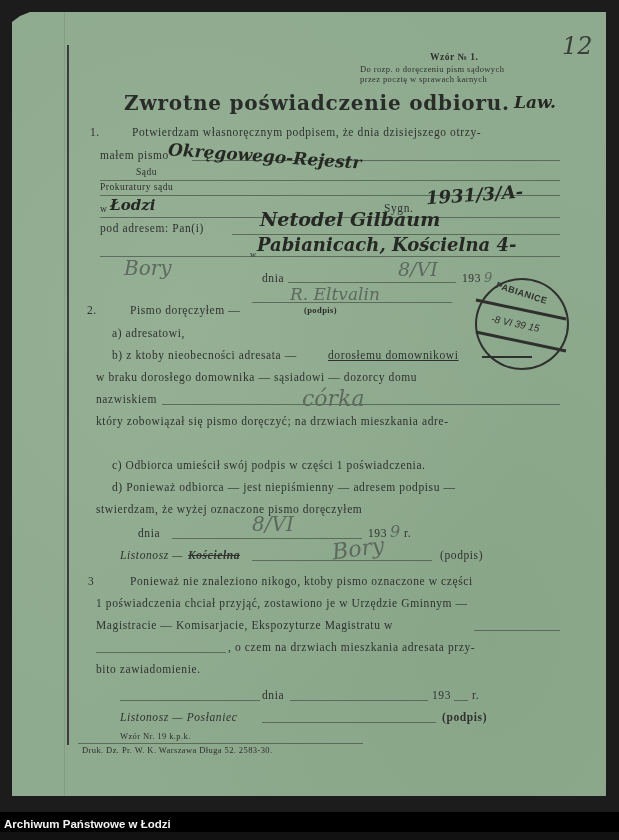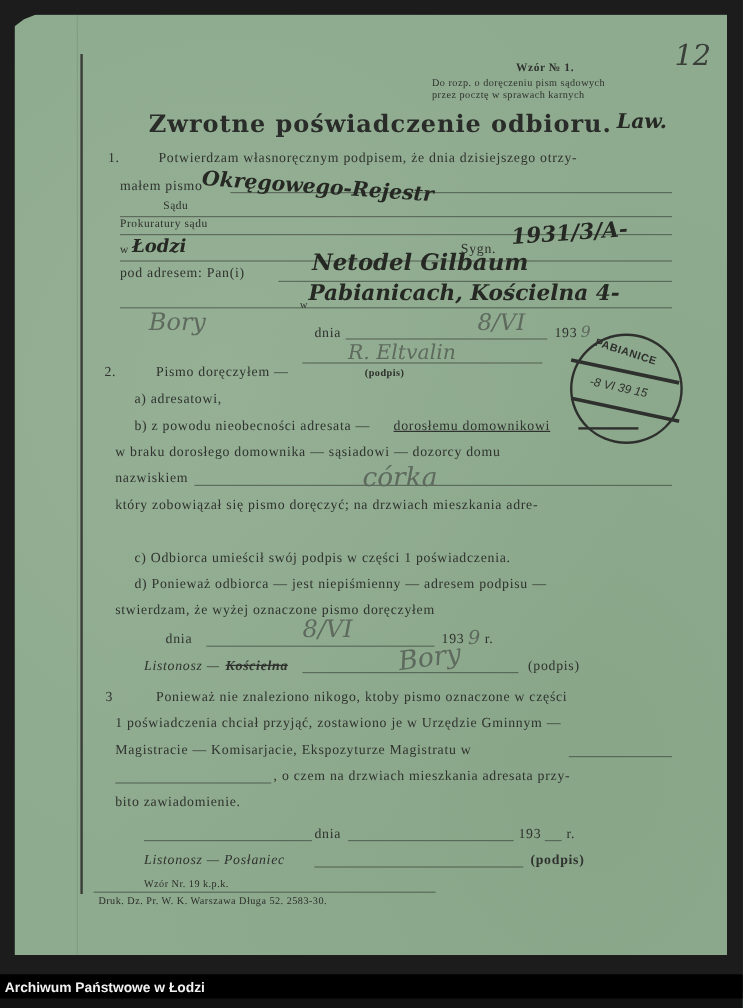--- a/index.html
+++ b/index.html
@@ -83,21 +83,21 @@
   <div class="stamp">
     <div class="band1"></div>
     <div class="band2"></div>
     <div class="town">PABIANICE</div>
     <div class="date">-8 VI 39 15</div>
   </div>
 
   <div class="abs txt" style="left:75px; top:292px;">2.</div>
   <div class="abs txt" style="left:118px; top:292px;">Pismo doręczyłem —</div>
   <div class="abs txt" style="left:100px; top:315px;">a) adresatowi,</div>
-  <div class="abs txt" style="left:100px; top:337px;">b) z powodu nieobecności adresata —</div>
+  <div class="abs txt" style="left:100px; top:337px;">b) z ktoby nieobecności adresata —</div>
   <div class="abs txt" style="left:316px; top:337px; text-decoration:underline;">dorosłemu domownikowi</div>
   <div class="line" style="left:470px; top:344px; width:50px; height:1.5px; background:#2e302d;"></div>
   <div class="abs txt" style="left:84px; top:359px;">w braku dorosłego domownika — sąsiadowi — dozorcy domu</div>
   <div class="abs txt" style="left:84px; top:381px;">nazwiskiem</div>
   <div class="line" style="left:150px; top:392px; width:398px;"></div>
   <div class="hw-pencil" style="left:290px; top:374px; font-size:22px;">córka</div>
   <div class="abs txt" style="left:84px; top:403px;">który zobowiązał się pismo doręczyć; na drzwiach mieszkania adre-</div>
   <div class="abs txt" style="left:100px; top:447px;">c) Odbiorca umieścił swój podpis w części 1 poświadczenia.</div>
   <div class="abs txt" style="left:100px; top:469px;">d) Ponieważ odbiorca — jest niepiśmienny — adresem podpisu —</div>
   <div class="abs txt" style="left:84px; top:491px;">stwierdzam, że wyżej oznaczone pismo doręczyłem</div>

